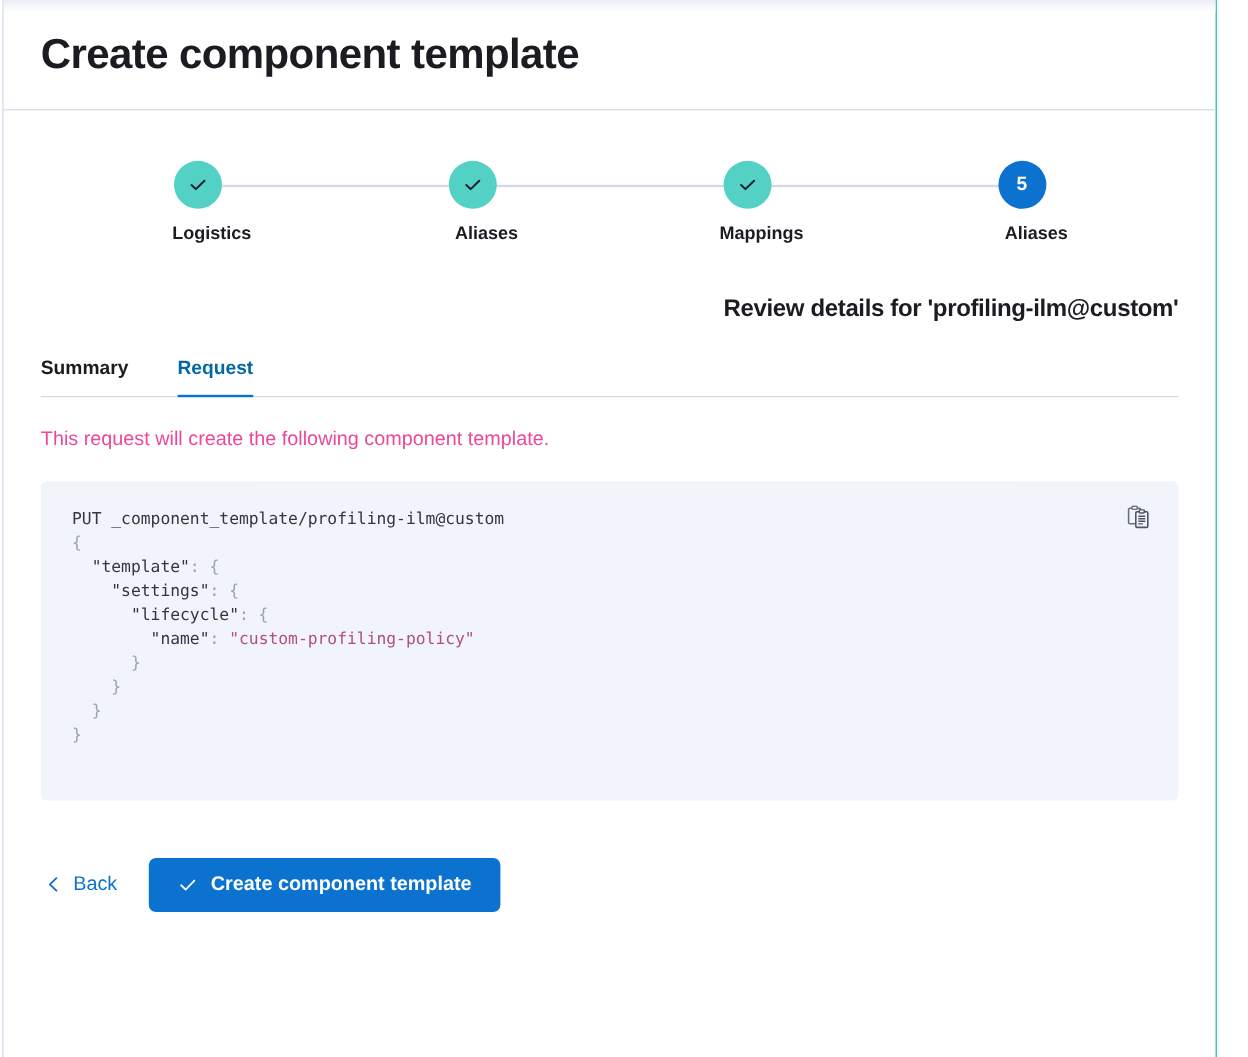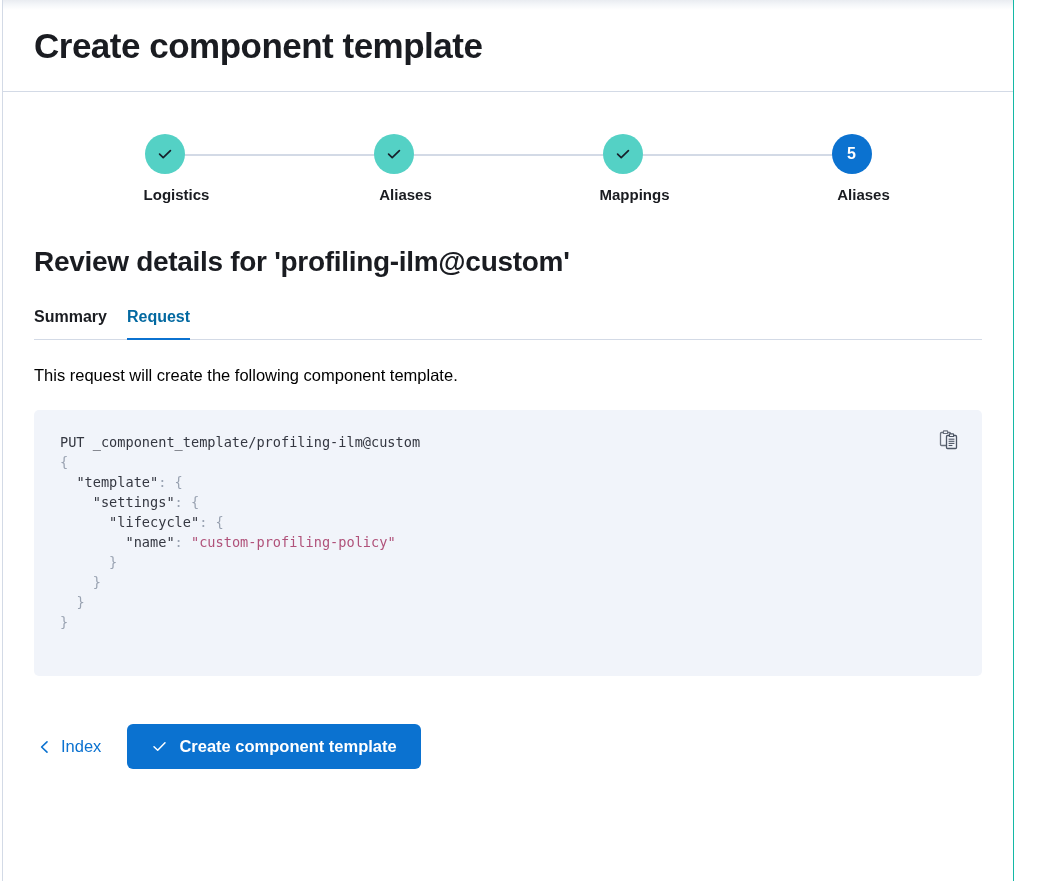--- a/index.html
+++ b/index.html
@@ -109,31 +109,32 @@
     font-size: 15px;
     font-weight: 700;
     color: #1a1c21;
     white-space: nowrap;
     margin-left: 24px;
   }
 
   
   #review-heading {
     margin: 42px 0 0 0;
-    font-size: 28px;
+    font-size: 20px;
     line-height: 1.2;
     font-weight: 700;
     letter-spacing: -0.3px;
     color: #1a1c21;
+    text-align: right;
   }
 
   
   #tabs {
     display: flex;
-    gap: 20px;
+    gap: 41px;
     margin-top: 30px;
     border-bottom: 1px solid #d3dae6;
     position: relative;
   }
   .tab {
     font-size: 16px;
     font-weight: 700;
     color: #1a1c21;
     padding: 0 0 12px 0;
     background: none;
@@ -146,21 +147,21 @@
   .tab.active {
     color: #0369a1;
     border-bottom-color: #0b72d0;
   }
 
   
   #request-description {
     margin: 24px 0 16px 0;
     font-size: 16.5px;
     line-height: 1.45;
-    color: #000000;
+    color: #ec4899;
   }
 
   
   #code-block {
     position: relative;
     margin-top: 22px;
     background: #f1f4fa;
     border-radius: 5px;
     padding: 22px 26px 22px 26px;
     box-sizing: border-box;
@@ -318,21 +319,21 @@
       </button>
     </div>
 
     <div id="footer-actions">
       <button id="back-button">
         <span style="display:inline-flex">
           <svg width="14" height="14" viewBox="0 0 14 14" fill="none">
             <path d="M9 1.8 L3.6 7 L9 12.2" stroke="#0b72d0" stroke-width="1.6" stroke-linecap="round" stroke-linejoin="round"></path>
           </svg>
         </span>
-        <span>Index</span>
+        <span>Back</span>
       </button>
 
       <button id="create-button">
         <span style="display:inline-flex">
           <svg width="17" height="17" viewBox="0 0 17 17" fill="none">
             <path d="M3 8.7 L6.7 12.3 L14 4.8" stroke="#ffffff" stroke-width="1.5" stroke-linecap="round" stroke-linejoin="round"></path>
           </svg>
         </span>
         <span>Create component template</span>
       </button>

